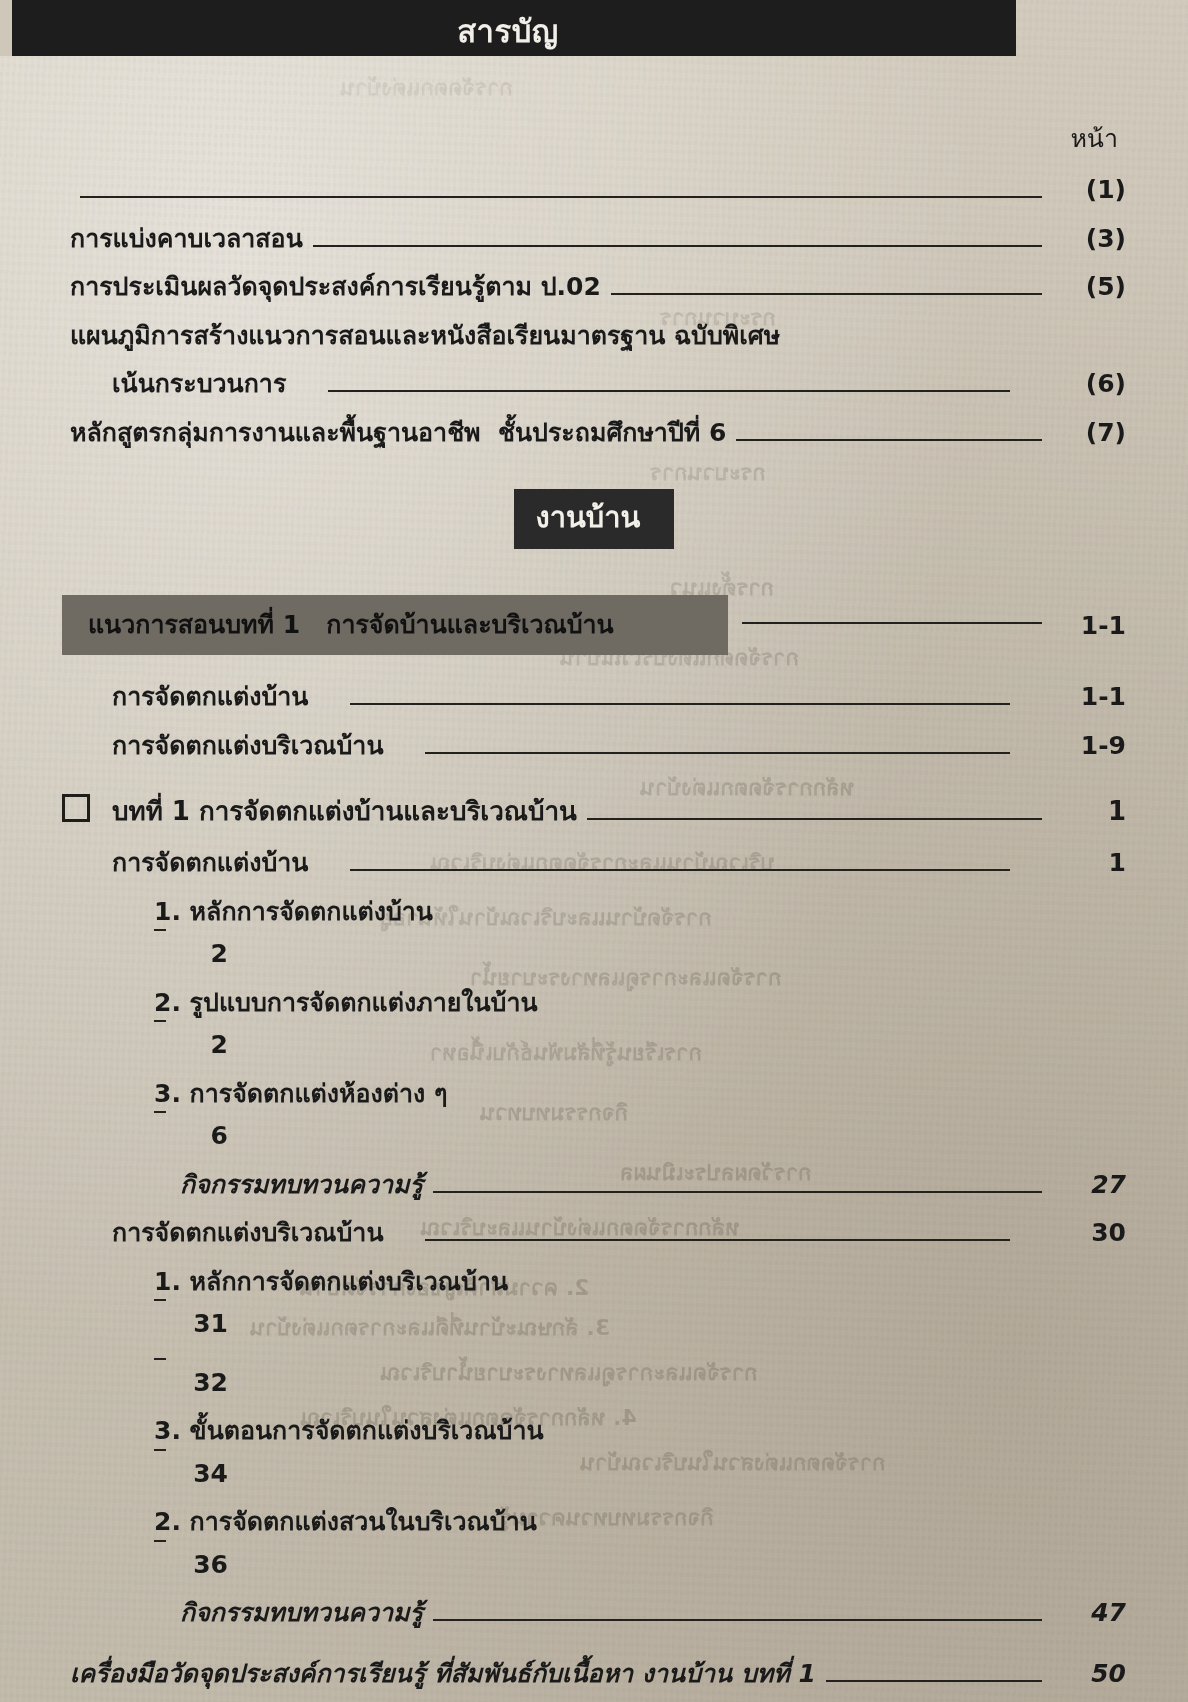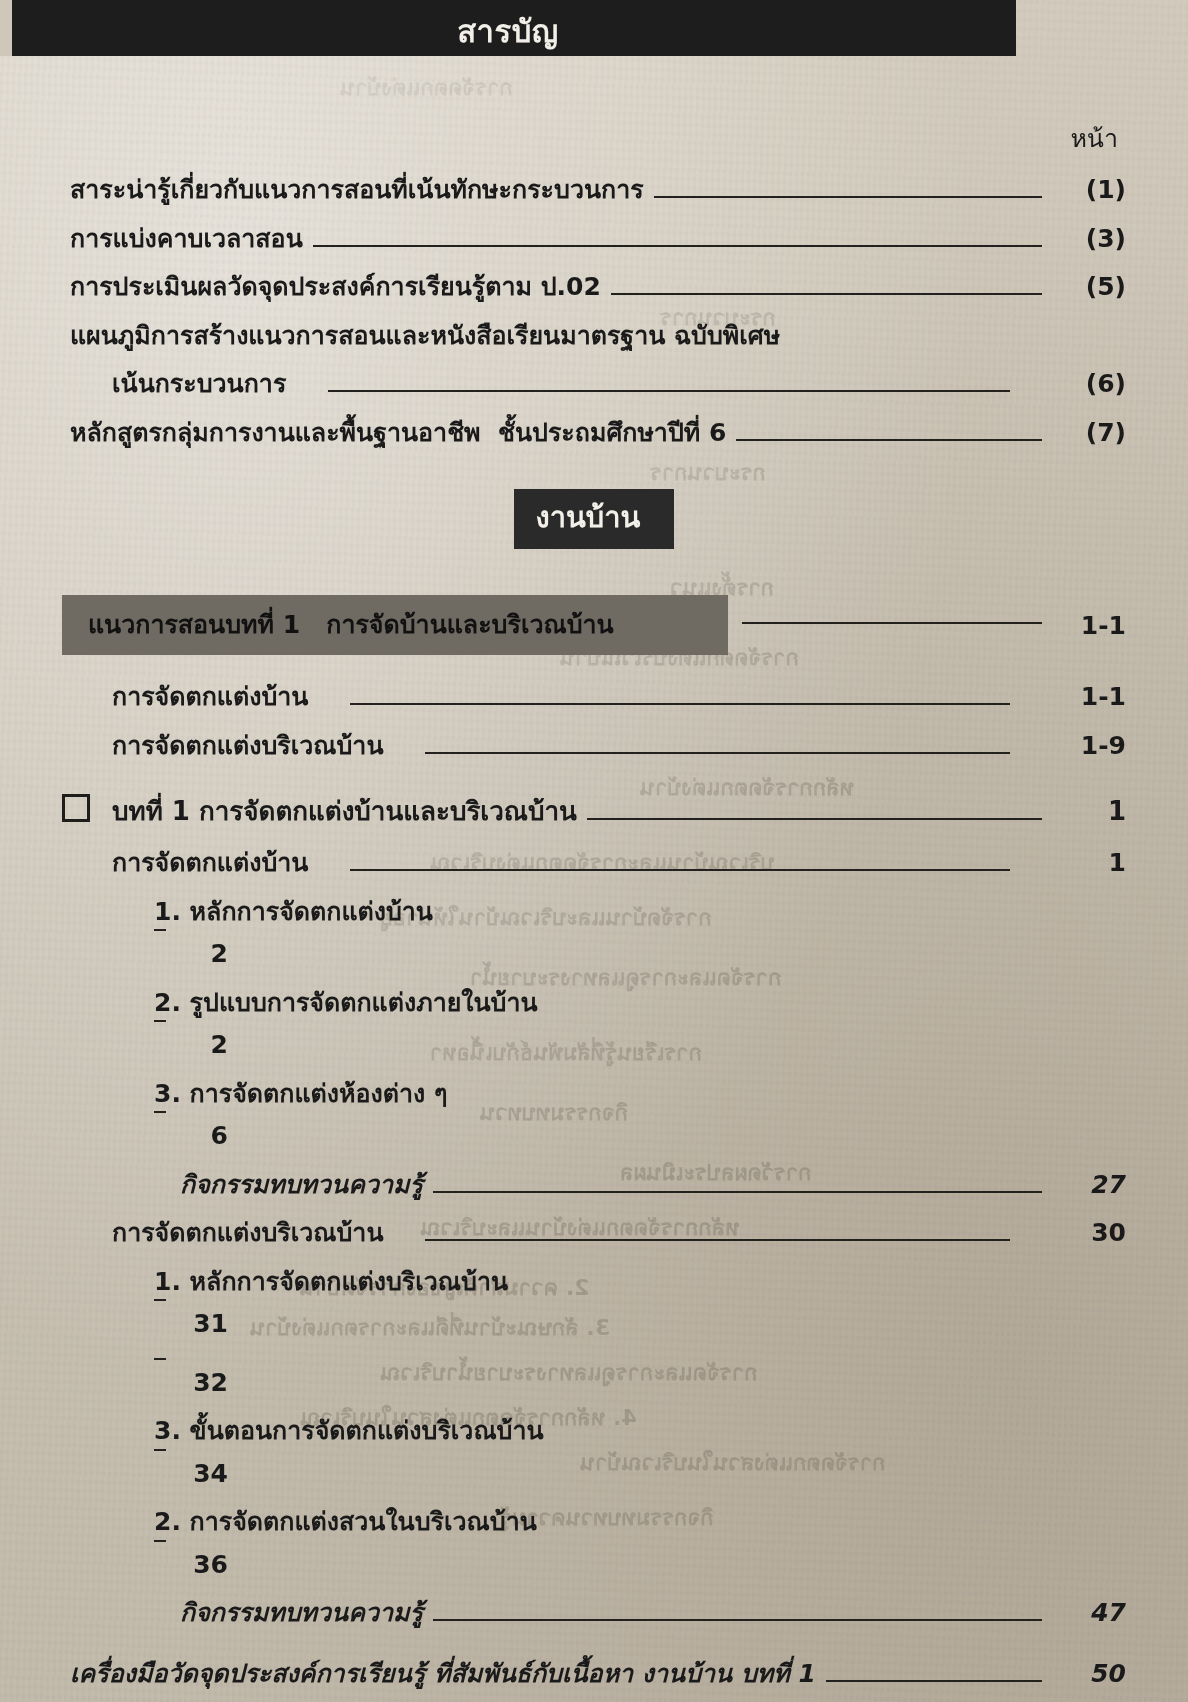--- a/index.html
+++ b/index.html
@@ -243,21 +243,20 @@
       <div class="edge-light"></div>
       <div class="title-text">สารบัญ</div>
     </div>
 
     <div class="page-col-label">หน้า</div>
 
     <div class="toc">
 
       <div id="front-matter">
           <div class="row lvl0">
-            <div class="lbl">สาระน่ารู้เกี่ยวกับแนวการสอนที่เน้นทักษะกระบวนการ</div>
             <div class="leader"></div>
             <div class="num">(1)</div>
           </div>
           <div class="row lvl0">
             <div class="lbl">การแบ่งคาบเวลาสอน</div>
             <div class="leader"></div>
             <div class="num">(3)</div>
           </div>
           <div class="row lvl0">
             <div class="lbl">การประเมินผลวัดจุดประสงค์การเรียนรู้ตาม ป.02</div>

